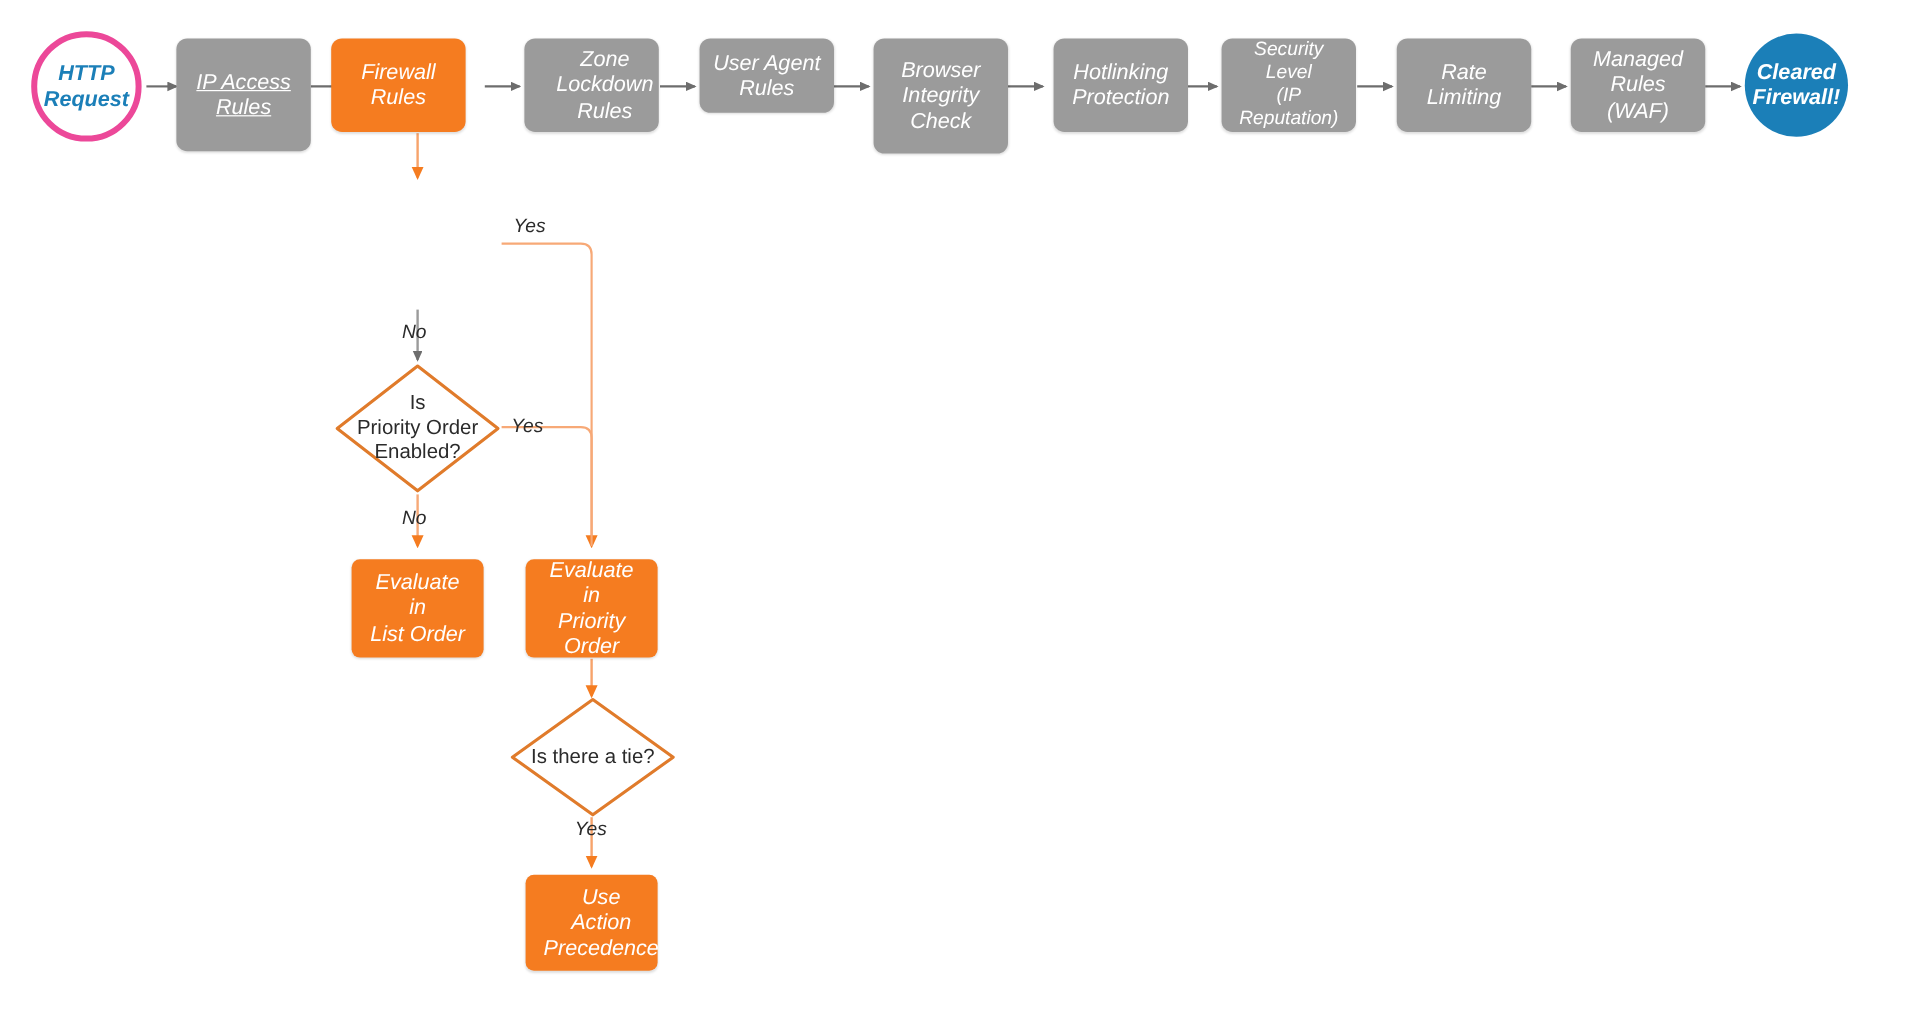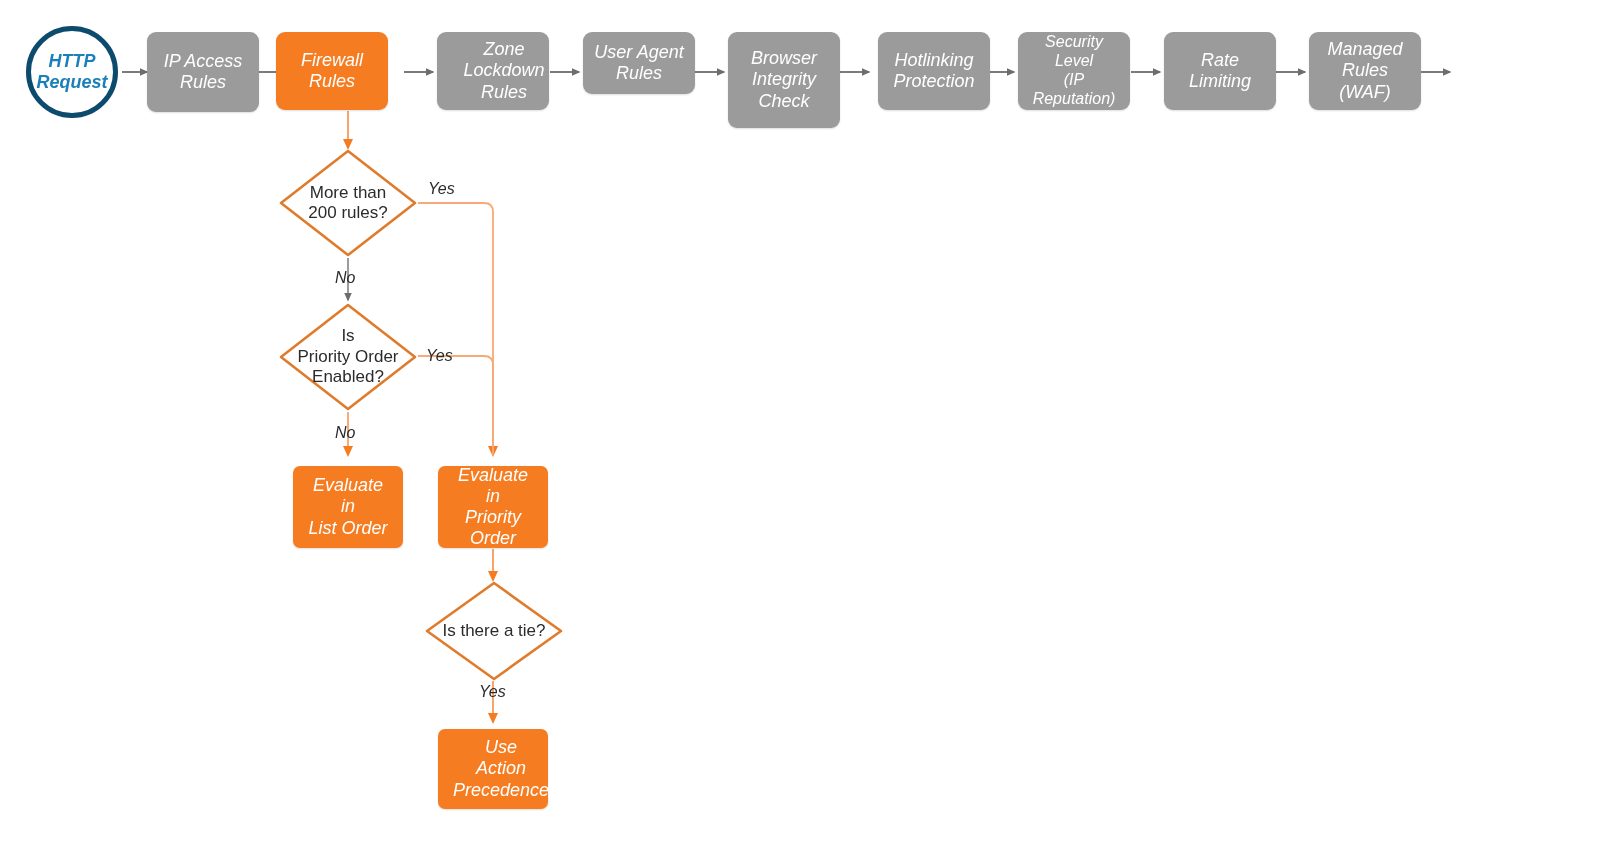--- a/index.html
+++ b/index.html
@@ -45,21 +45,21 @@
     font-size: 18px;
     padding: 4px 6px;
     box-shadow: 0 1px 2px rgba(0,0,0,0.13);
   }
   .pipeline-node.active {
     background: #f57c20;
   }
   .terminal-start {
     border-radius: 50%;
     background: #ffffff;
-    border: 5px solid #0c4a6e;
+    border: 5px solid #ec4899;
     color: #1b7fb8;
     font-style: italic;
     font-weight: bold;
     font-size: 18px;
   }
   .terminal-end {
     border-radius: 50%;
     background: #1b7fb8;
     color: #ffffff;
     font-style: italic;
@@ -151,21 +151,21 @@
     <line x1="493" y1="549" x2="493" y2="580" stroke="#f7a36b" stroke-width="2" fill="none" marker-end="url(#arrow-orange)"></line>
 
     <line x1="493" y1="681" x2="493" y2="722" stroke="#f7a36b" stroke-width="2" fill="none" marker-end="url(#arrow-orange)"></line>
   </svg>
 
   <div class="node terminal-start" style="left:26px; top:26px; width:92px; height:92px;">
     <span class="node-text">HTTP
 Request</span>
   </div>
 
-  <div class="node pipeline-node" style="left:147px; top:32px; width:112px; height:80px;">
+  <div class="node pipeline-node" style="left:147px; top:32px; width:112px; height:94px;text-decoration:underline;">
     <span class="node-text">IP Access
 Rules</span>
   </div>
 
   <div class="node pipeline-node active" style="left:276px; top:32px; width:112px; height:78px;">
     <span class="node-text">Firewall
 Rules</span>
   </div>
 
   <div class="node pipeline-node" style="left:437px; top:32px; width:112px; height:78px;padding-left:28px;">
@@ -200,28 +200,25 @@
     <span class="node-text">Rate
 Limiting</span>
   </div>
 
   <div class="node pipeline-node" style="left:1309px; top:32px; width:112px; height:78px;">
     <span class="node-text">Managed
 Rules
 (WAF)</span>
   </div>
 
-
-  <div class="decision-node" style="left:278px; top:148px; width:140px; height:110px;">
-    <svg class="diamond-svg" viewBox="0 0 140 110" preserveAspectRatio="none">
-      <polygon points="70,3 137,55 70,107 3,55" fill="#ffffff" stroke="#e07b2b" stroke-width="2.6" stroke-linejoin="round"></polygon>
-    </svg>
-    <span class="diamond-label">More than
-200 rules?</span>
-  </div>
+  <div class="node terminal-end" style="left:1454px; top:28px; width:86px; height:86px;">
+    <span class="node-text">Cleared
+Firewall!</span>
+  </div>
+
 
   <div class="decision-node" style="left:278px; top:302px; width:140px; height:110px;">
     <svg class="diamond-svg" viewBox="0 0 140 110" preserveAspectRatio="none">
       <polygon points="70,3 137,55 70,107 3,55" fill="#ffffff" stroke="#e07b2b" stroke-width="2.6" stroke-linejoin="round"></polygon>
     </svg>
     <span class="diamond-label">Is
 Priority Order
 Enabled?</span>
   </div>
 

